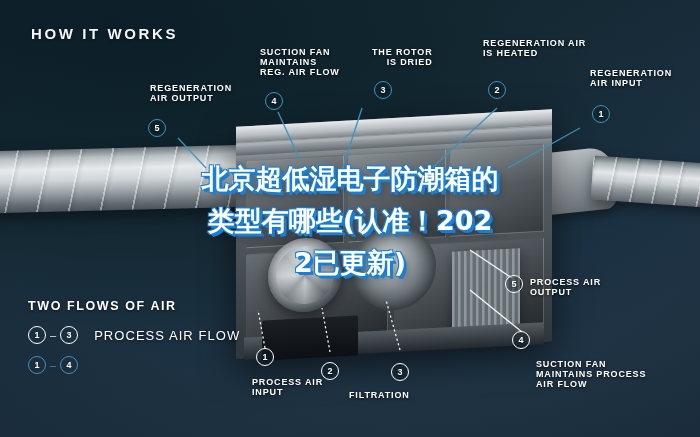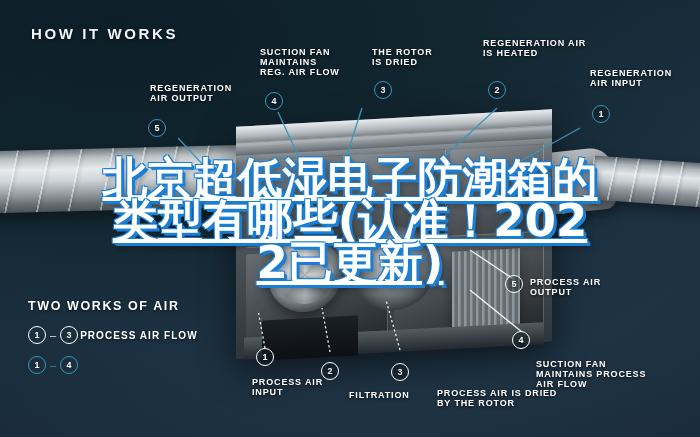--- a/index.html
+++ b/index.html
@@ -153,39 +153,38 @@
   .lg-badge{
     width:18px;height:18px;border-radius:50%;box-sizing:border-box;
     display:flex;align-items:center;justify-content:center;
     font-size:9px;font-weight:700;color:#fff;
   }
   .lg-badge.process{border:1.4px solid #ffffff;}
   .lg-badge.regen{border:1.4px solid #3f93bd;}
   .lg-dash{color:#ffffff;font-size:11px;margin:0 4px;opacity:.9;}
   .lg-dash.regen{color:#3f93bd;}
   .lg-text{
-    margin-left:2px;color:#ffffff;font-size:10px;font-weight:700;letter-spacing:1.05px;
+    margin-left:16px;color:#ffffff;font-size:13px;font-weight:400;letter-spacing:1.05px;
     text-shadow:0 1px 3px rgba(0,0,0,.6);
   }
   
   .cn-overlay{
     position:absolute;left:0;right:0;top:158px;text-align:center;
     font-family:"DejaVu Sans","Liberation Sans",sans-serif;
-    font-weight:700;font-size:45px;line-height:42px;color:#ffffff;
+    font-weight:700;font-size:27px;line-height:42px;color:#ffffff;
     letter-spacing:0px;
     text-shadow:
       3px 3px 0 #1a7fd4,
       2px 2px 0 #1a7fd4,
       -1px -1px 0 #1a7fd4,
       1px -1px 0 #1a7fd4,
       -1px 1px 0 #1a7fd4,
       4px 4px 6px rgba(0,0,0,.35);
     white-space:pre-line;
     pointer-events:none;
-    text-decoration:underline;
   }
 </style>
 </head>
 <body>
 
 <div id="stage">
 
   <div class="photo">
     <div class="duct-left"></div>
     <div class="duct-elbow"></div>
@@ -226,21 +225,21 @@
     </g>
   </svg>
 
   <div class="howitworks">HOW IT WORKS</div>
 
   <div class="lbl" style="left:150px;top:83px;">REGENERATION
 AIR OUTPUT</div>
   <div class="lbl" style="left:260px;top:47px;">SUCTION FAN
 MAINTAINS
 REG. AIR FLOW</div>
-  <div class="lbl" style="left:372px;top:47px;">THE ROTOR
+  <div class="lbl" style="left:372px;top:47px;text-align:right;">THE ROTOR
 IS DRIED</div>
   <div class="lbl" style="left:483px;top:38px;">REGENERATION AIR
 IS HEATED</div>
   <div class="lbl" style="left:590px;top:68px;">REGENERATION
 AIR INPUT</div>
 
   <div class="badge regen" style="left:148px;top:119px;">5</div>
   <div class="badge regen" style="left:265px;top:92px;">4</div>
   <div class="badge regen" style="left:374px;top:81px;">3</div>
   <div class="badge regen" style="left:488px;top:81px;">2</div>
@@ -256,24 +255,22 @@
   <div class="badge process" style="left:512px;top:331px;">4</div>
 
   <div class="badge process" style="left:256px;top:348px;">1</div>
   <div class="lbl" style="left:252px;top:377px;">PROCESS AIR
 INPUT</div>
 
   <div class="badge process" style="left:321px;top:362px;">2</div>
   <div class="lbl" style="left:349px;top:390px;">FILTRATION</div>
 
   <div class="badge process" style="left:391px;top:363px;">3</div>
-  <div class="lbl" style="left:437px;top:388px;">PROCESS AIR IS DRIED
-BY THE ROTOR</div>
-
-  <div class="legend-title">TWO WORKS OF AIR</div>
+
+  <div class="legend-title">TWO FLOWS OF AIR</div>
 
   <div class="legend-row" style="left:28px;top:326px;">
     <span class="lg-badge process">1</span>
     <span class="lg-dash">–</span>
     <span class="lg-badge process">3</span>
     <span class="lg-text">PROCESS AIR FLOW</span>
   </div>
 
   <div class="legend-row" style="left:28px;top:356px;">
     <span class="lg-badge regen">1</span>

